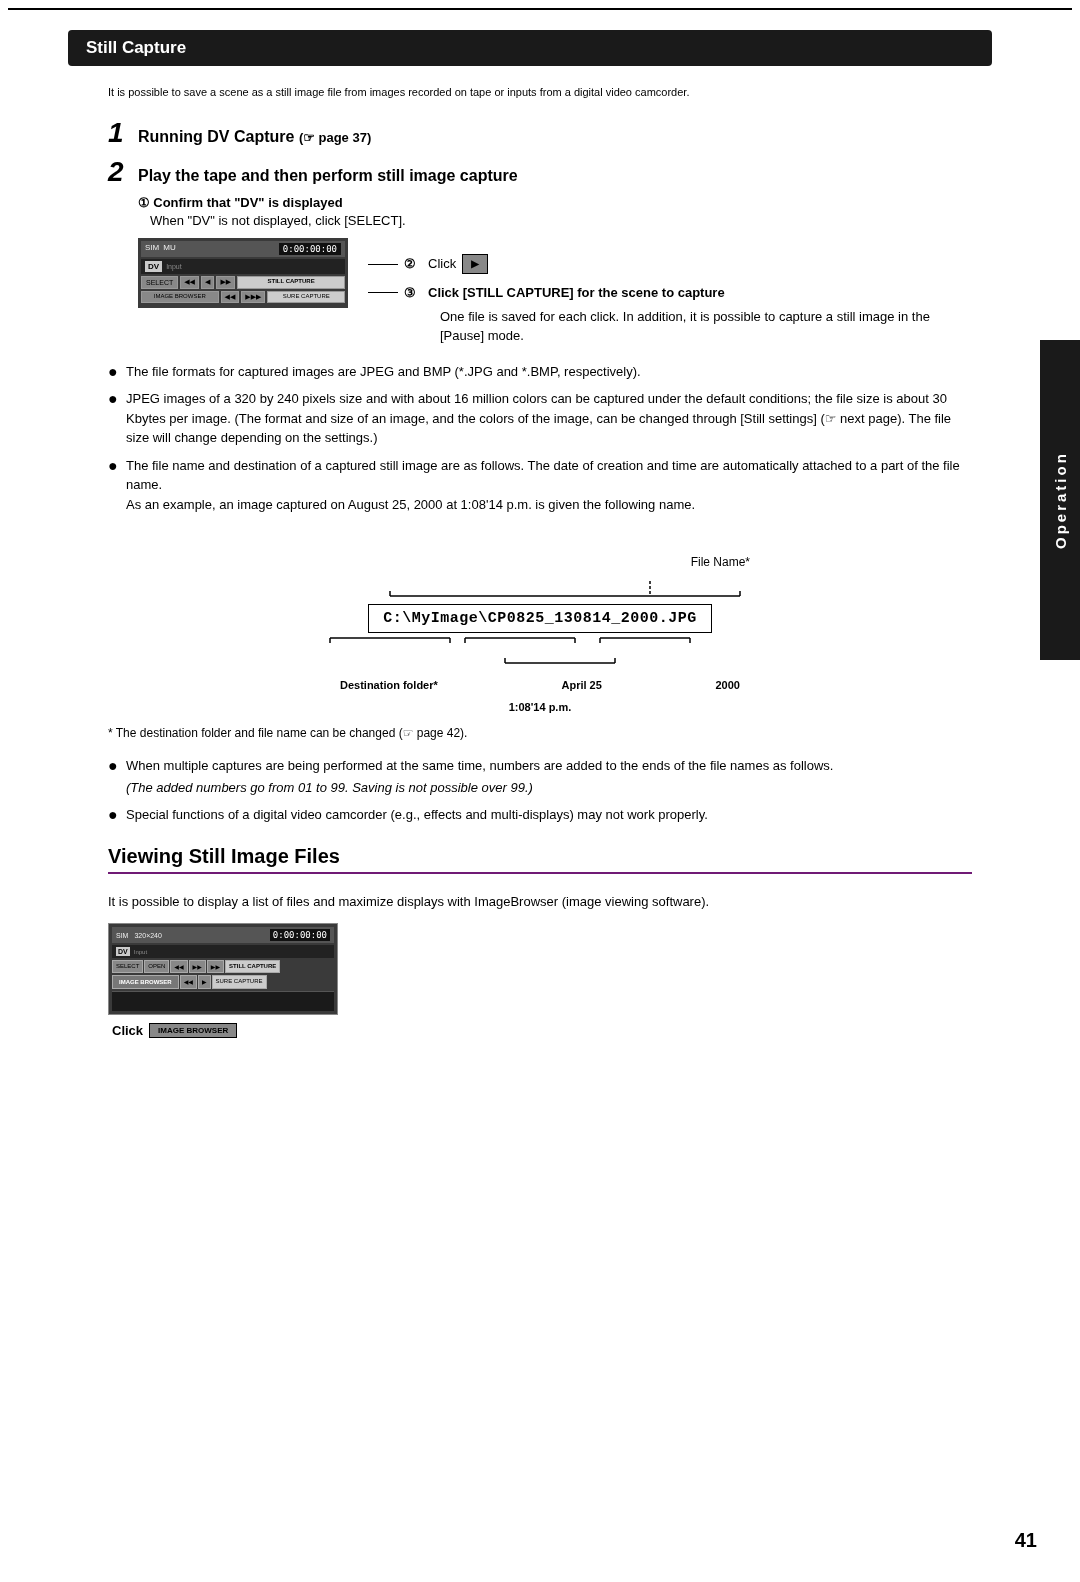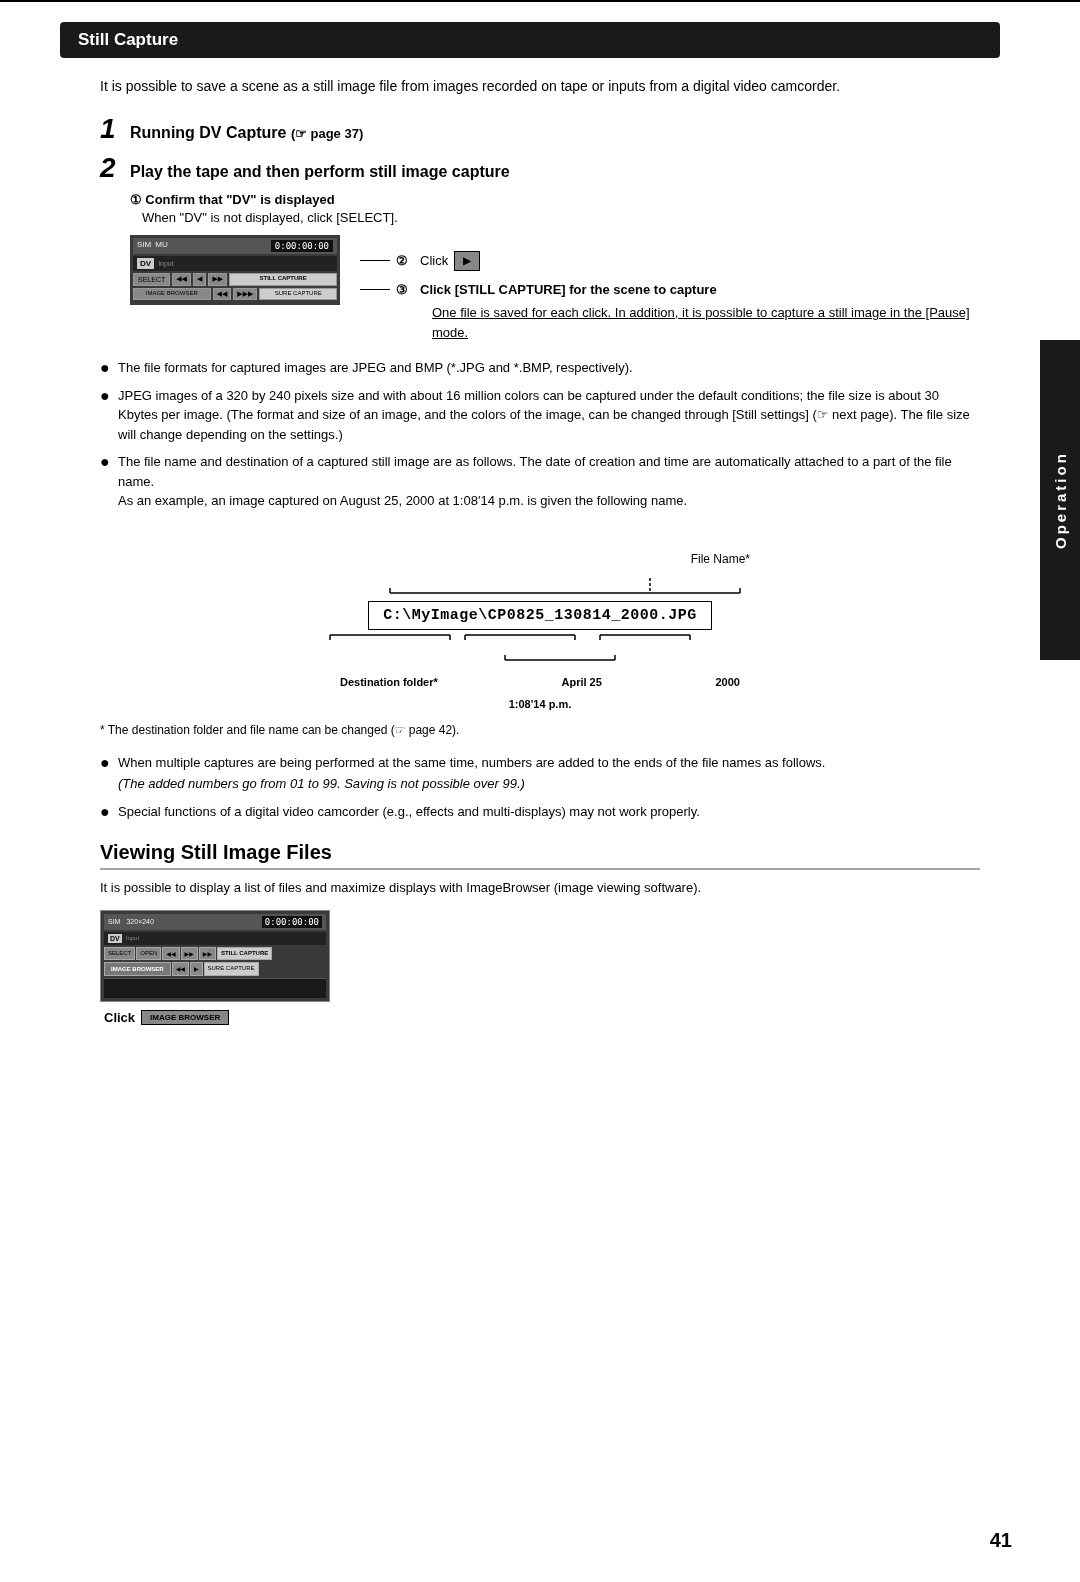--- a/index.html
+++ b/index.html
@@ -10,21 +10,21 @@
       color: #000;
       width: 1080px;
       min-height: 1582px;
       position: relative;
     }
 
     .page-container {
       width: 1080px;
       min-height: 1582px;
       position: relative;
-      padding: 0;
+      padding: 8px;
     }
 
     
     .top-rule {
       width: 100%;
       height: 2px;
       background: #000;
       margin-bottom: 20px;
     }
 
@@ -41,21 +41,21 @@
       border-radius: 4px;
     }
 
     
     .main-content {
       margin-left: 100px;
       margin-right: 100px;
     }
 
     .intro-text {
-      font-size: 14px;
+      font-size: 11px;
       line-height: 1.5;
       margin-bottom: 18px;
     }
 
     
     .step {
       margin-bottom: 10px;
       display: flex;
       align-items: baseline;
       gap: 8px;
@@ -211,24 +211,24 @@
       margin-left: 30px;
       font-size: 13px;
       line-height: 1.7;
       font-family: 'Courier New', monospace;
     }
 
     
     .section-title-viewing {
       font-size: 20px;
       font-weight: bold;
-      border-bottom: 2px solid #a3a3a3;
+      border-bottom: 2px solid #701a75;
       padding-bottom: 4px;
       margin-top: 20px;
-      margin-bottom: 8px;
+      margin-bottom: 18px;
     }
 
     
     .right-sidebar {
       position: absolute;
       right: 0;
       top: 340px;
       width: 40px;
       background: #1a1a1a;
       display: flex;
@@ -241,21 +241,21 @@
       font-weight: bold;
       letter-spacing: 3px;
       padding: 20px 8px;
       height: 320px;
     }
 
     
     .page-number {
       position: absolute;
       bottom: 30px;
-      right: 68px;
+      right: 43px;
       font-size: 20px;
       font-weight: bold;
     }
 
     
     .fake-ui2 {
       width: 230px;
       background: #3a3a3a;
       border: 1px solid #888;
       padding: 3px;
@@ -382,21 +382,21 @@
             <span style="border:1.5px solid #000; background:#888; padding:2px 8px; font-size:10px; font-weight:bold;">▶</span>
           </div>
         </div>
 
         <div class="callout-item" style="flex-direction:column; gap:4px;">
           <div style="display:flex; align-items:flex-start; gap:6px;">
             <span style="width:30px; height:1px; background:#000; display:inline-block; margin-top:8px; flex-shrink:0;"></span>
             <span class="callout-circle">③</span>
             <strong>Click [STILL CAPTURE] for the scene to capture</strong>
           </div>
-          <div style="margin-left:72px; font-size:13px; line-height:1.5;text-decoration:underline;">One file is saved for each click. In addition, it is possible to capture a still image in the [Pause] mode.</div>
+          <div style="margin-left:72px; font-size:13px; line-height:1.5;">One file is saved for each click. In addition, it is possible to capture a still image in the [Pause] mode.</div>
         </div>
       </div>
     </div>
 
     <div class="bullet-list">
       <div class="bullet-item">
         <span class="bullet-dot">●</span>
         <span class="bullet-text">The file formats for captured images are JPEG and BMP (*.JPG and *.BMP, respectively).</span>
       </div>
       <div class="bullet-item">

